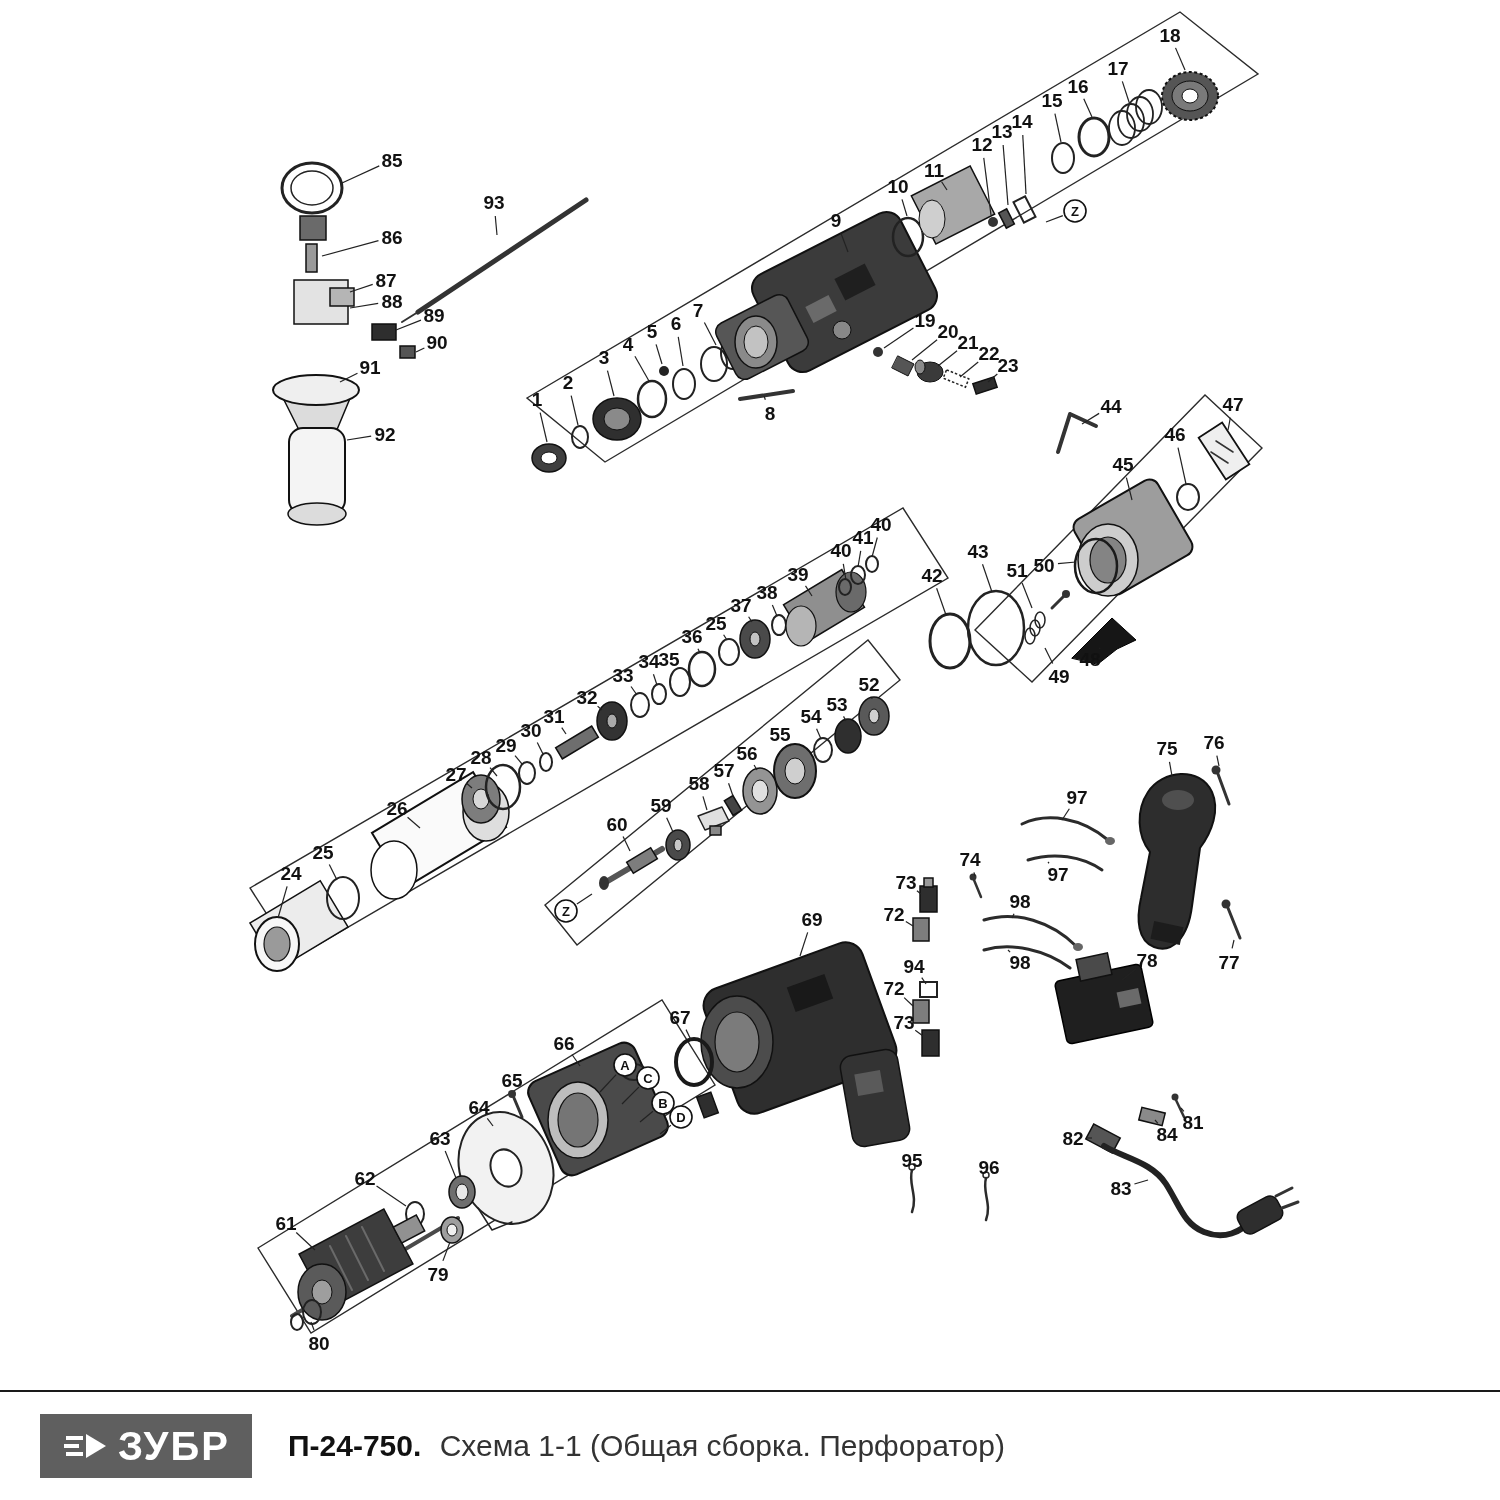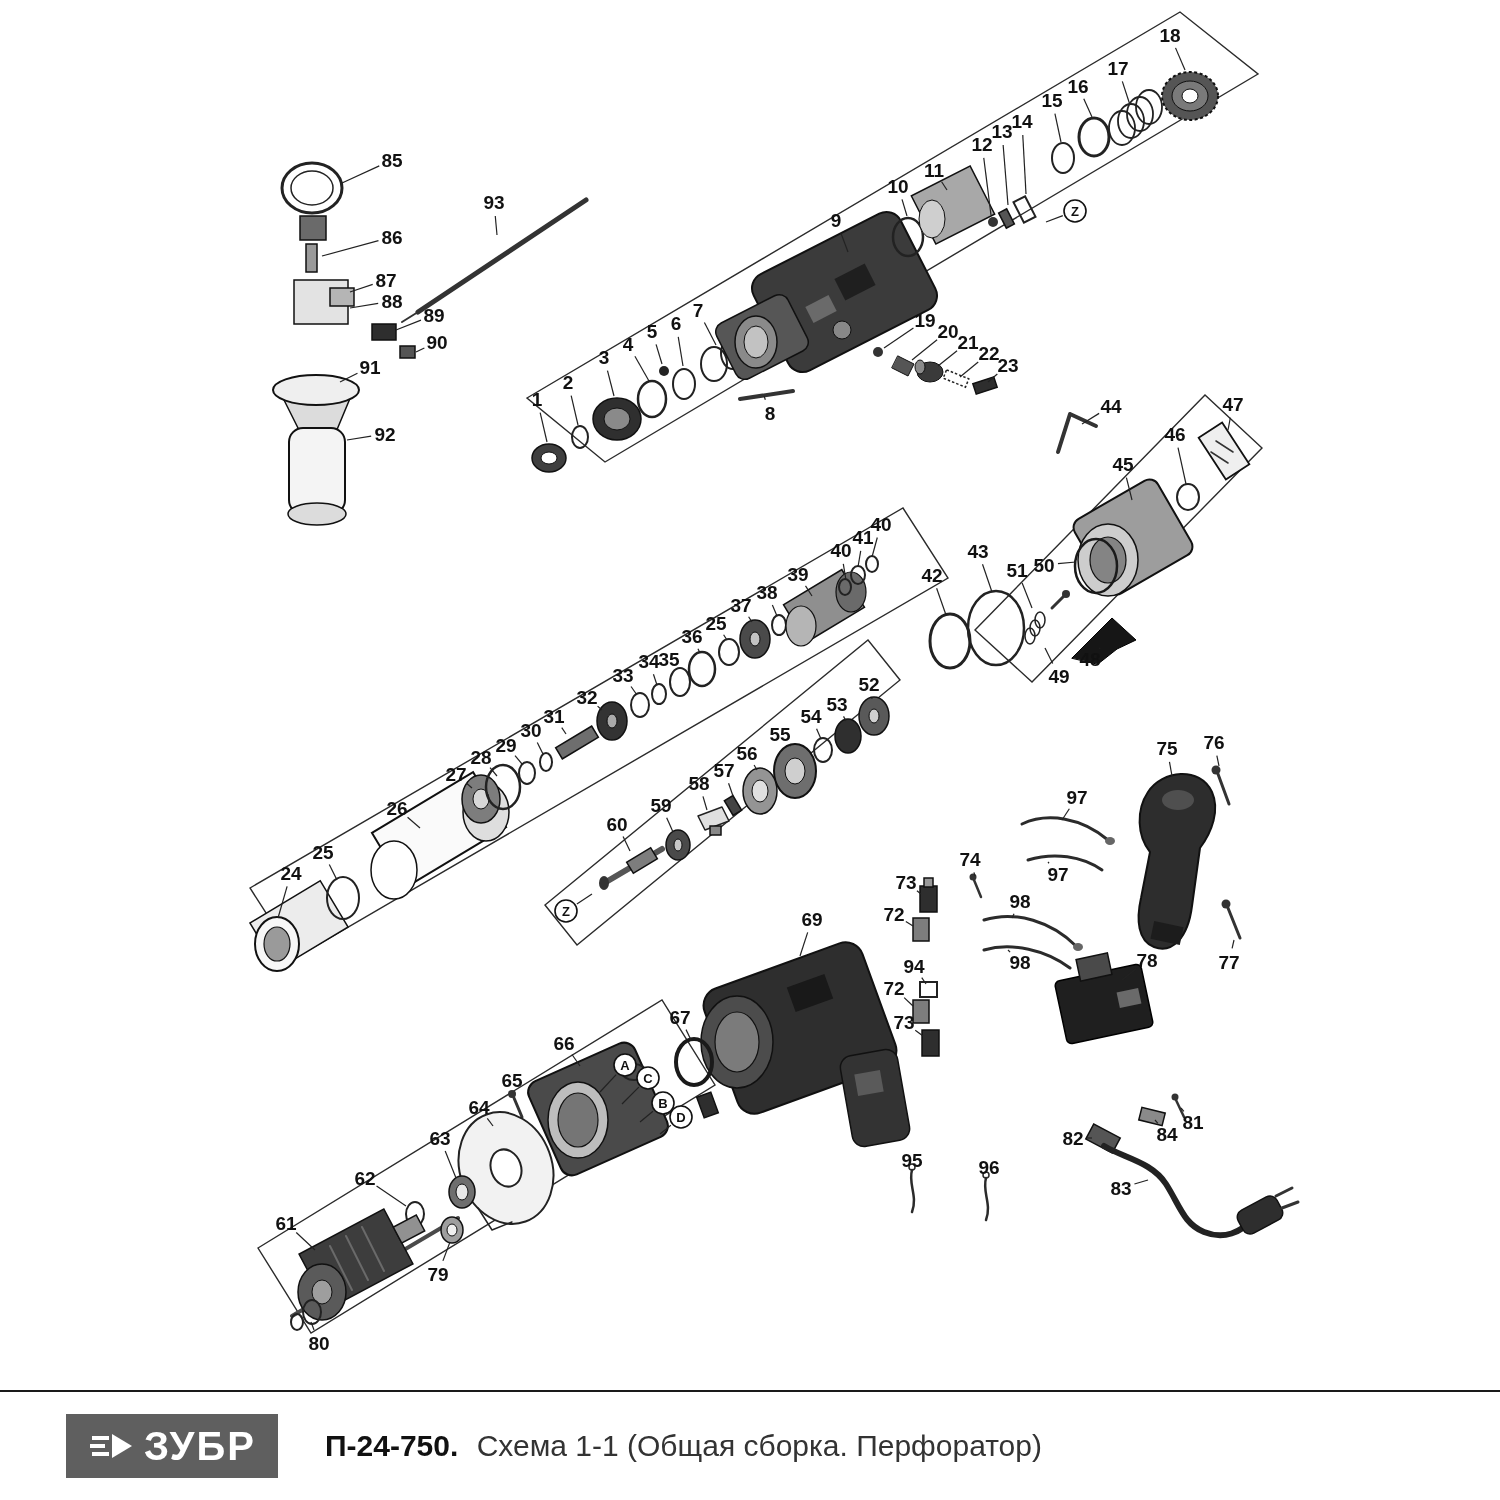--- a/index.html
+++ b/index.html
@@ -3,23 +3,23 @@
 <meta charset="utf-8">
 <style>
   html,body{margin:0;padding:0;background:#fff;}
   .page{position:relative;width:1500px;height:1500px;background:#fff;overflow:hidden;
         font-family:"Liberation Sans",sans-serif;}
   #schematic{position:absolute;left:0;top:0;}
   .footer{position:absolute;left:0;top:1390px;width:1500px;height:110px;background:#fff;}
   .footer-rule{border-top:2px solid #1a1a1a;height:0;width:1500px;}
   .footer-row{display:flex;align-items:center;padding:22px 0 0 40px;}
   .logo{background:#5f5f5f;width:212px;height:64px;display:flex;align-items:center;
-        justify-content:center;gap:10px;flex:0 0 auto;margin-left:26px;}
+        justify-content:center;gap:10px;flex:0 0 auto;}
   .logo-text{color:#fff;font-weight:bold;font-size:40px;letter-spacing:2px;line-height:1;}
-  .footer-title{font-size:30px;color:#1a1a1a;margin-left:47px;white-space:nowrap;}
+  .footer-title{font-size:30px;color:#1a1a1a;margin-left:36px;white-space:nowrap;}
   .title-bold{font-weight:bold;color:#111;}
   .title-rest{font-weight:normal;color:#333;margin-left:10px;}
 </style>
 </head>
 <body>
 
 <div class="page">
 
   <svg id="schematic" width="1500" height="1390" viewBox="0 0 1500 1390">
       <polygon points="527,398 1180,12 1258,74 605,462" fill="none" stroke="#2b2b2b" stroke-width="1.4"></polygon>

